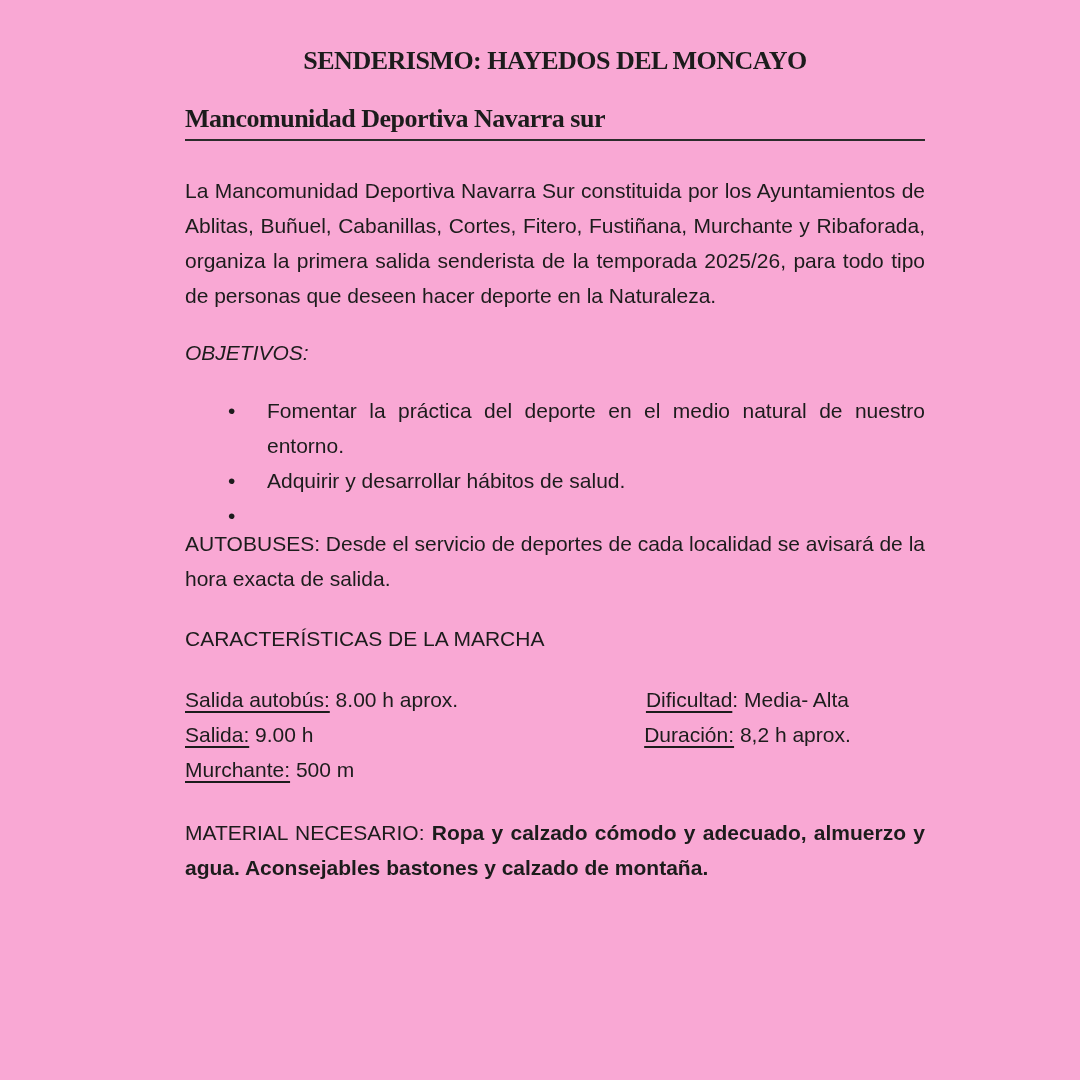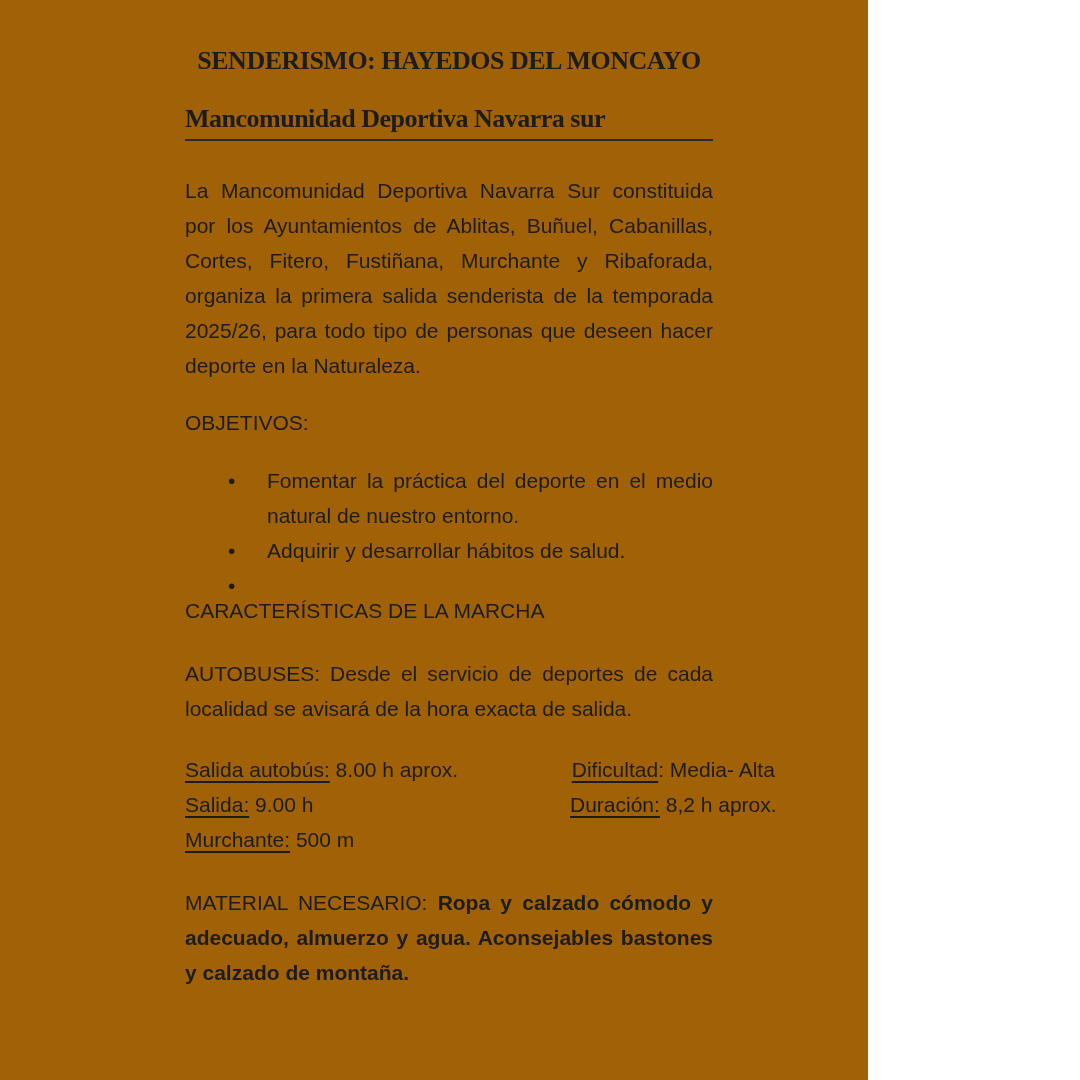--- a/index.html
+++ b/index.html
@@ -4,24 +4,24 @@
 <style>
   html, body { margin: 0; padding: 0; }
   body {
     width: 1080px; height: 1080px;
     background: #ffffff;
     color: #1c1c1c;
     font-family: "Liberation Sans", sans-serif;
   }
   .page {
     box-sizing: border-box;
-    width: 868px; height: 1080px;
+    width: 1080px; height: 1080px;
     padding: 46px 155px 0 185px;
     overflow: hidden;
-    background: #a16207;
+    background: #f9a8d4;
   }
   .doc-title {
     font-family: "Liberation Serif", serif;
     font-weight: bold;
     font-size: 26px;
     letter-spacing: -0.5px;
     line-height: 30px;
     text-align: center;
     margin: 0;
   }
@@ -36,21 +36,21 @@
     font-size: 26px;
     letter-spacing: -0.5px;
     line-height: 26px;
     margin: 0;
   }
   .body-text {
     font-size: 21px;
     line-height: 35px;
   }
   .intro { margin: 32px 0 0; text-align: justify; }
-  .section-heading { margin: 22px 0 0; }
+  .section-heading { margin: 22px 0 0; font-style: italic; }
   .bullets {
     list-style: none;
     margin: 23px 0 0;
     padding: 0;
   }
   .bullets li {
     position: relative;
     padding-left: 82px;
     text-align: justify;
   }
@@ -97,23 +97,23 @@
     <li>
       <span class="dot">•</span>
       <span>Adquirir y desarrollar hábitos de salud.</span>
     </li>
     <li>
       <span class="dot">•</span>
     </li>
   </ul>
 
 
+  <p class="body-text autobuses">AUTOBUSES: Desde el servicio de deportes de cada localidad se avisará de la hora exacta de salida.</p>
+
   <p class="body-text carac-heading">CARACTERÍSTICAS DE LA MARCHA</p>
-
-  <p class="body-text autobuses">AUTOBUSES: Desde el servicio de deportes de cada localidad se avisará de la hora exacta de salida.</p>
 
   <div class="body-text grid">
     <div class="col-left">
       <div class="row">
         <span class="u">Salida autobús:</span><span> 8.00 h aprox.</span>
       </div>
       <div class="row">
         <span class="u">Salida:</span><span> 9.00 h</span>
       </div>
       <div class="row">

